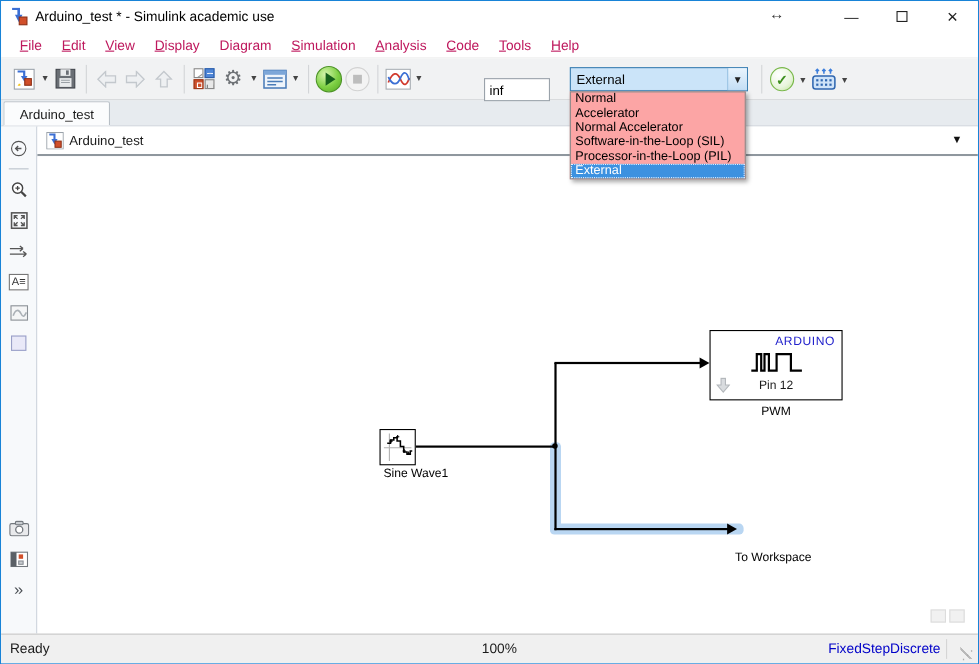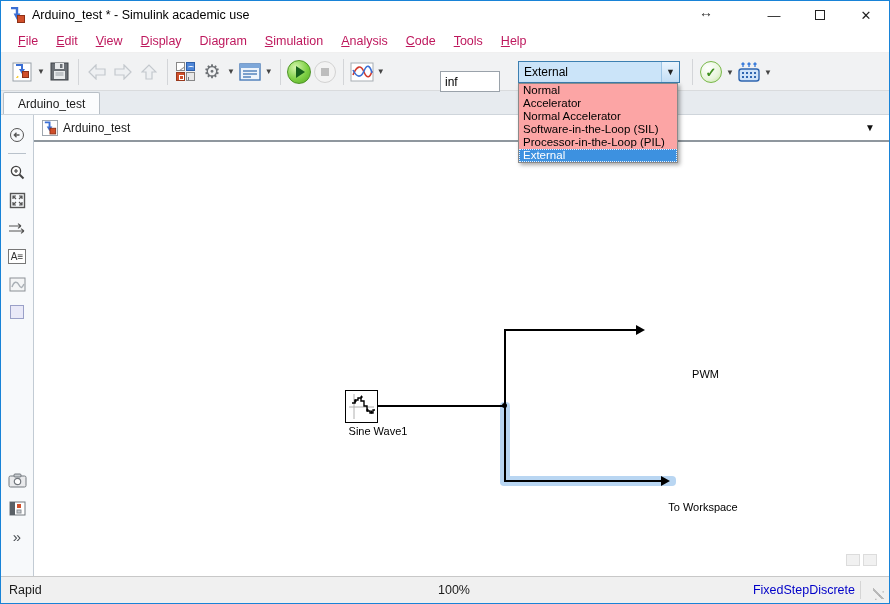--- a/index.html
+++ b/index.html
@@ -356,34 +356,44 @@
         <div class="blk sine-blk">
           <svg width="27" height="27" viewBox="0 0 27 27">
             <line x1="6" y1="1" x2="6" y2="26" stroke="#b0b0b0"></line>
             <line x1="1" y1="14" x2="26" y2="14" stroke="#b0b0b0"></line>
             <path d="M4 10 h3 v-3 h3 v-2 h3 v3 h3 v5 h3 v5 h3 v2 h3 v-3 h2" fill="none" stroke="#000" stroke-width="1.4"></path>
             <path d="M6 8 h3 M7.5 6.5 v3 M12 4 h3 M13.5 2.5 v3 M18 17 h3 M19.5 15.5 v3 M22 19 h3 M23.5 17.5 v3" stroke="#000" stroke-width="1"></path>
           </svg>
         </div>
         <div class="blk-label" style="left:304px; top:283px; width:80px;">Sine Wave1</div>
 
+        <div class="blk pwm-blk">
+          <span class="pwm-header">ARDUINO</span>
+          <svg class="pwm-wave" width="52" height="22" viewBox="0 0 52 22">
+            <path d="M1 19 h5 V4 h4 v15 h3 V4 h4 v15 h7 V4 h13 v15 h10" fill="none" stroke="#000" stroke-width="2"></path>
+          </svg>
+          <span class="pwm-pin">Pin 12</span>
+          <svg class="pwm-download" width="13" height="15" viewBox="0 0 13 15">
+            <path d="M4.5 1 h4 v6 h3.5 L6.5 13.5 L1 7 h3.5 Z" fill="#d9dcdf" stroke="#b4b8bc"></path>
+          </svg>
+        </div>
         <div class="blk-label" style="left:611px; top:226px; width:121px;">PWM</div>
 
         <div class="blk-label" style="left:619px; top:359px; width:100px;">To Workspace</div>
 
         <div class="scroll-corner">
             <div></div>
             <div></div>
           </div>
       </div>
     </div>
   </div>
 
   <div class="statusbar">
-    <span>Rapid</span>
+    <span>Ready</span>
     <span class="sb-zoom">100%</span>
     <span class="sb-right">FixedStepDiscrete</span>
     <span class="sb-sep"></span>
     <span class="grip"></span>
   </div>
 
   <div class="mode-popup" id="mode-list">
       <div class="mode-option">Normal</div>
       <div class="mode-option">Accelerator</div>
       <div class="mode-option">Normal Accelerator</div>

